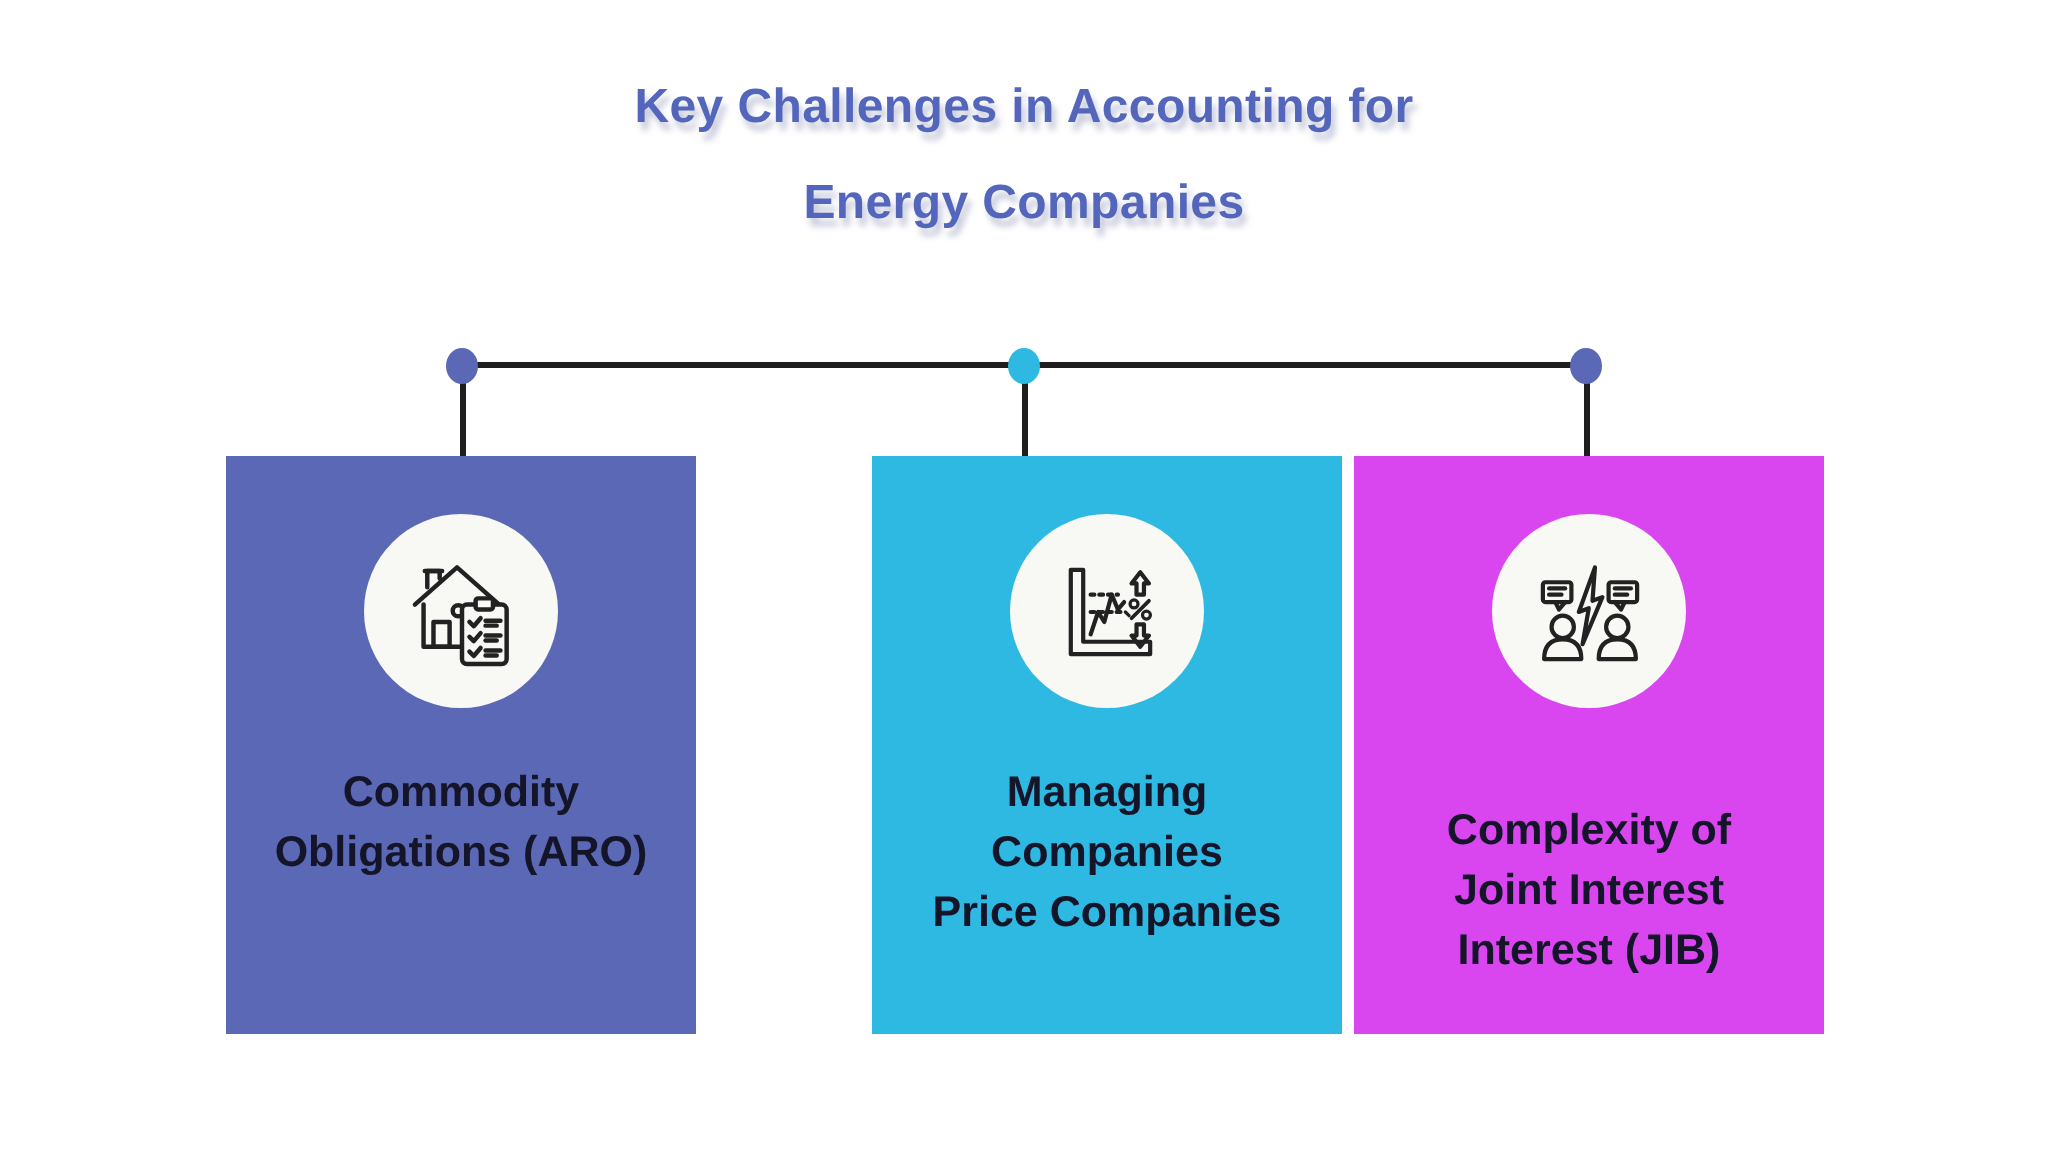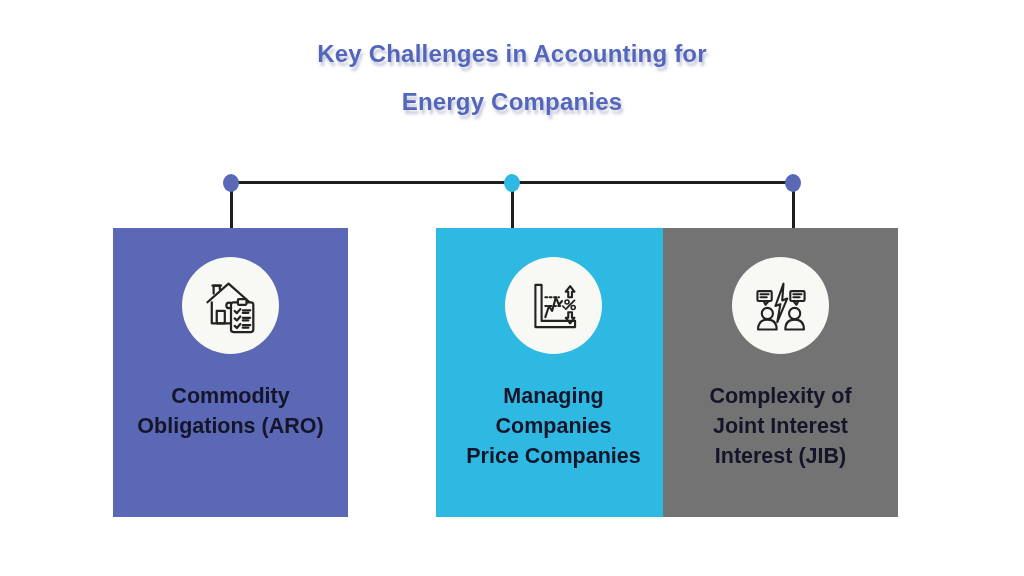--- a/index.html
+++ b/index.html
@@ -124,21 +124,21 @@
       </svg>
     </span>
   </div>
   <div class="card-text">
     <span>Managing</span>
     <span>Companies</span>
     <span>Price Companies</span>
   </div>
 </div>
 
-<div class="card" style="left: 663px; background-color: #737373;">
+<div class="card" style="left: 677px; background-color: #d946ef; gap: 19px;">
   <div class="icon-circle">
     <span>
       <svg width="62" height="62" viewBox="0 0 100 100" fill="none" stroke="#222222" stroke-width="3.4" stroke-linecap="round" stroke-linejoin="round">
 
         <rect x="12" y="26" width="23" height="16" rx="2"></rect>
         <path d="M22 42 l3 6 l5 -6"></path>
         <path d="M17 31 H30"></path>
           <path d="M17 36 H27"></path>
 
         <rect x="65" y="26" width="23" height="16" rx="2"></rect>

